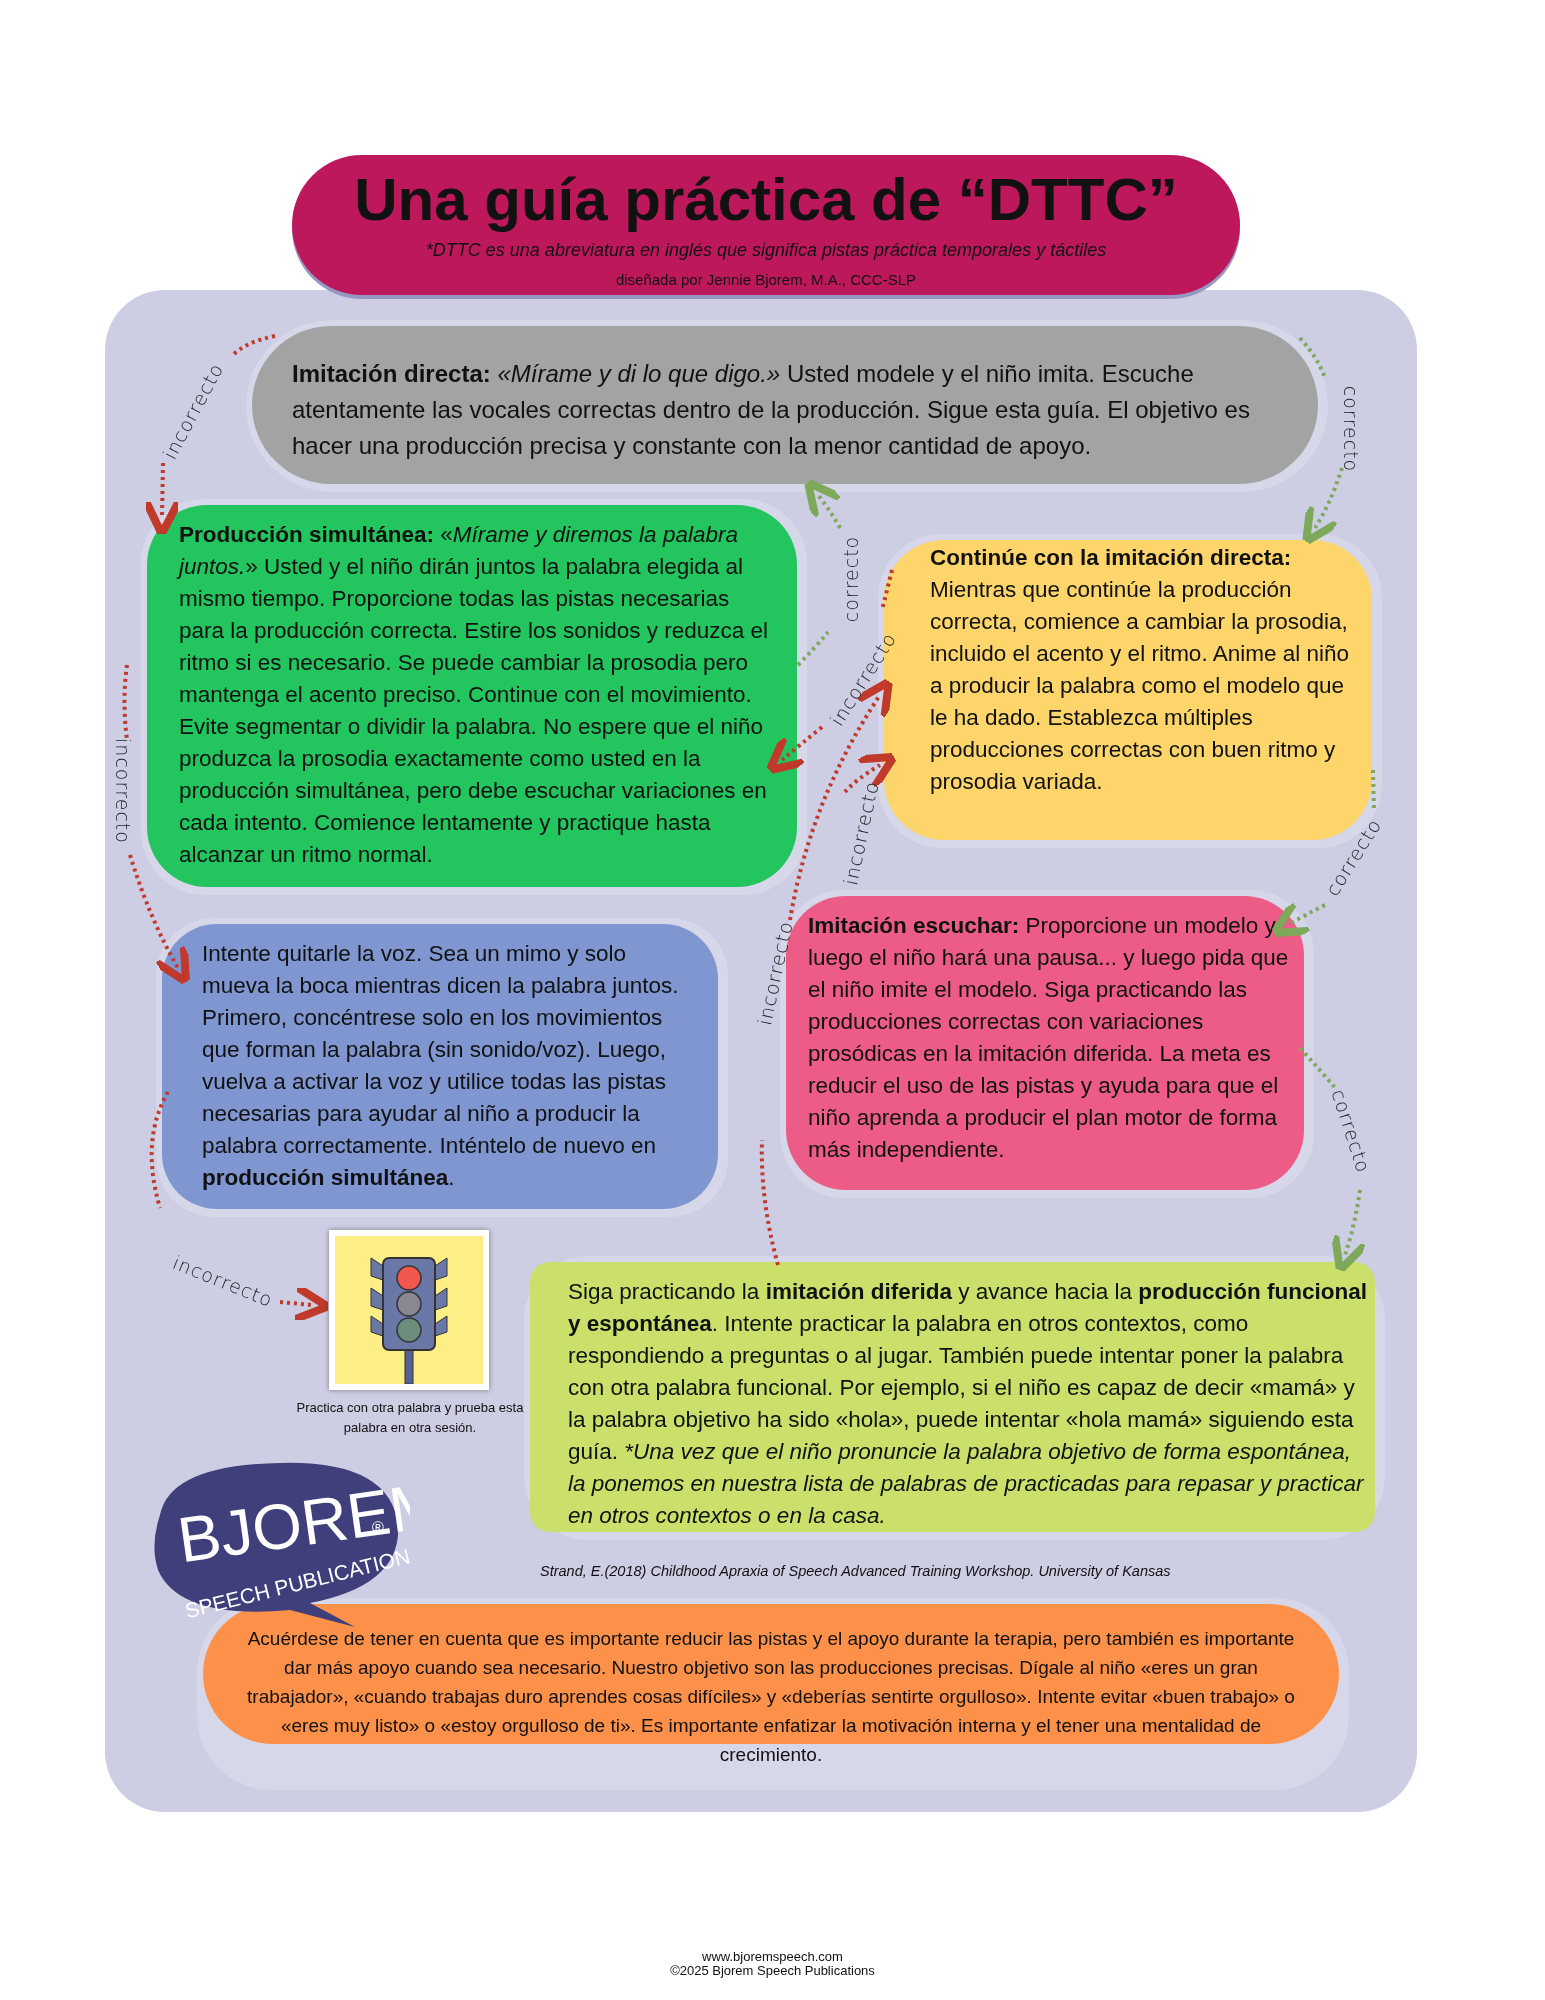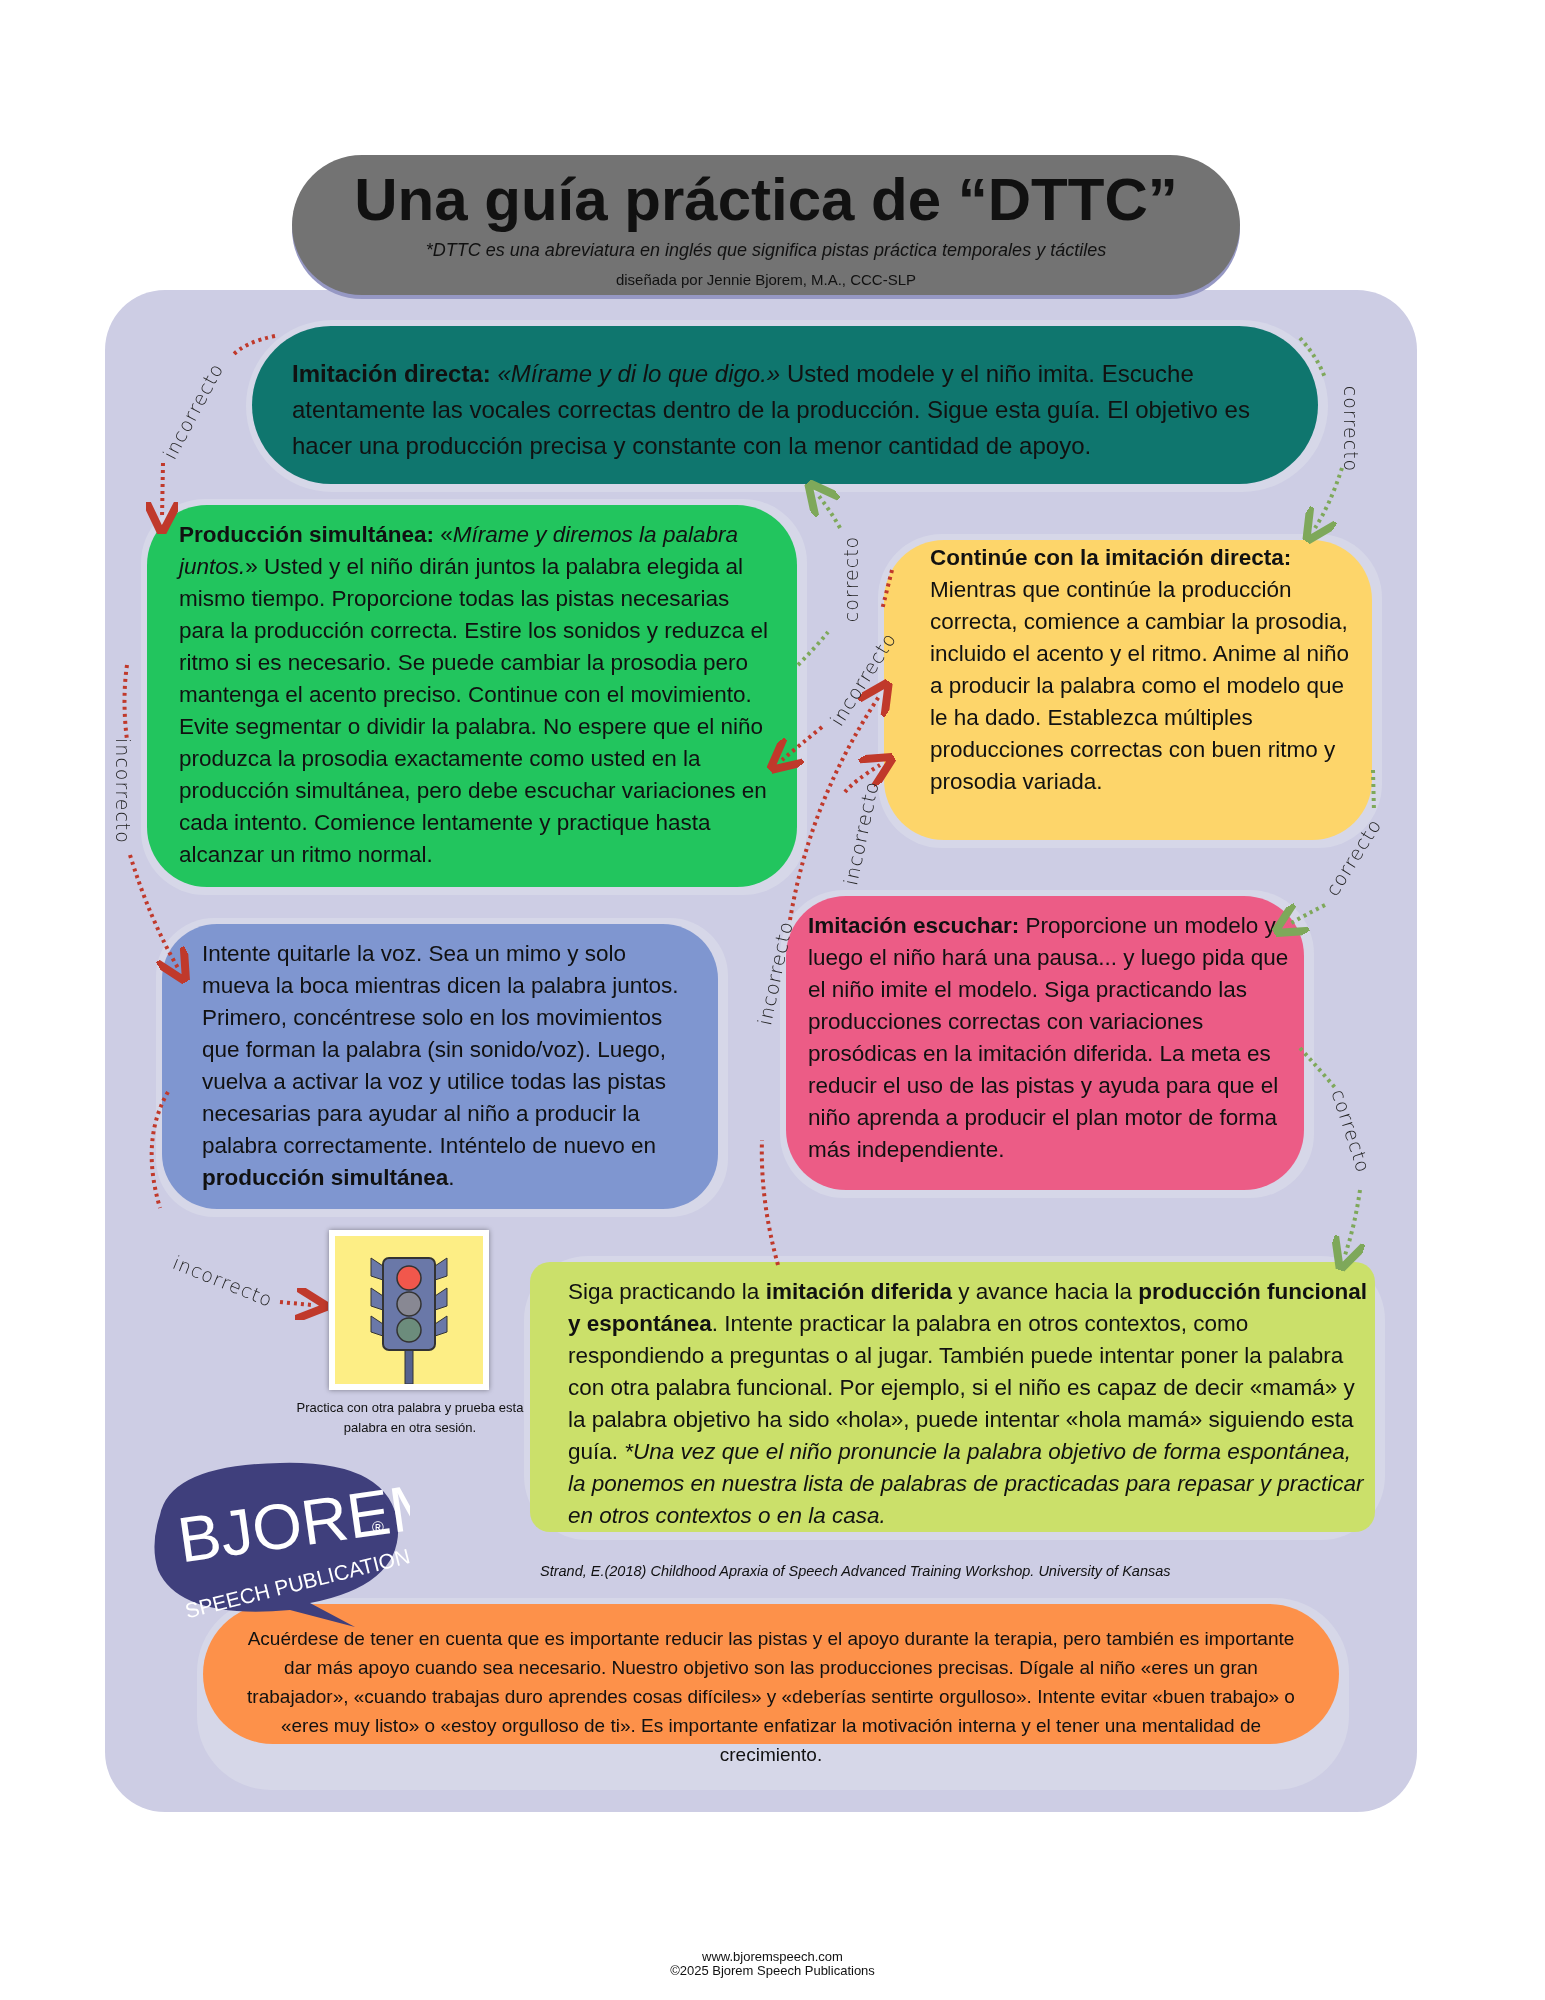--- a/index.html
+++ b/index.html
@@ -1,28 +1,28 @@
 <!DOCTYPE html>
 <html><head>
 <meta charset="utf-8">
 <style>
   html, body { margin:0; padding:0; }
   body { width:1545px; height:2000px; background:#ffffff; position:relative; overflow:hidden;
          font-family:"Liberation Sans", sans-serif; color:#111; }
   .abs { position:absolute; }
-  #title-pill { left:292px; top:155px; width:948px; height:140px; background:#737373; border-radius:70px;
+  #title-pill { left:292px; top:155px; width:948px; height:140px; background:#be185d; border-radius:70px;
                 box-shadow:0 4px 0 #9698c4; text-align:center; z-index:3; }
   #title-pill h1 { margin:0; padding-top:10px; font-size:60px; font-weight:bold; letter-spacing:0px; }
   #title-pill .sub { font-size:18px; font-style:italic; margin-top:6px; }
   #title-pill .by { font-size:15px; margin-top:10px; }
   #panel { left:105px; top:290px; width:1312px; height:1522px; background:#cdcde4; border-radius:60px; z-index:1; }
   .box { position:absolute; z-index:4; font-size:22.5px; line-height:32px; box-sizing:border-box; }
   .box b { font-weight:bold; }
   .halo { position:absolute; z-index:3; background:#d6d7e8; }
-  #b-direct { left:252px; top:326px; width:1066px; height:158px; background:#0f766e; border-radius:80px; padding:30px 40px 0 40px; font-size:24px; line-height:36px; }
+  #b-direct { left:252px; top:326px; width:1066px; height:158px; background:#a3a3a3; border-radius:80px; padding:30px 40px 0 40px; font-size:24px; line-height:36px; }
   #b-simul { left:147px; top:505px; width:650px; height:382px; background:#22c55e; border-radius:60px; padding:14px 28px 0 32px; }
   #b-cont { left:884px; top:540px; width:488px; height:300px; background:#fdd56a; border-radius:60px; padding:2px 20px 0 46px; }
   #b-voice { left:162px; top:924px; width:556px; height:285px; background:#7f96d0; border-radius:55px; padding:14px 20px 0 40px; }
   #b-diff { left:786px; top:896px; width:518px; height:294px; background:#ec5c86; border-radius:60px; padding:14px 12px 0 22px; }
   #b-spont { left:530px; top:1262px; width:845px; height:270px; background:#cbe06a; border-radius:20px; padding:14px 7px 0 38px; }
   #b-remind { left:203px; top:1604px; width:1136px; height:140px; background:#fd914a; border-radius:70px; padding:20px 40px 0 40px; text-align:center; font-size:19px; line-height:29px; }
   .label { position:absolute; z-index:6; font-size:19px; color:#222; letter-spacing:1px; white-space:nowrap; font-family:"DejaVu Sans", sans-serif; font-weight:300; }
   #arrows { position:absolute; left:0; top:0; z-index:5; pointer-events:none; }
   #traffic-card { left:329px; top:1230px; width:160px; height:160px; background:#fff; box-shadow:0 0 5px rgba(0,0,0,0.4); z-index:6; }
   #traffic-card .inner { position:absolute; left:6px; top:6px; width:148px; height:148px; background:#fdee85; }

